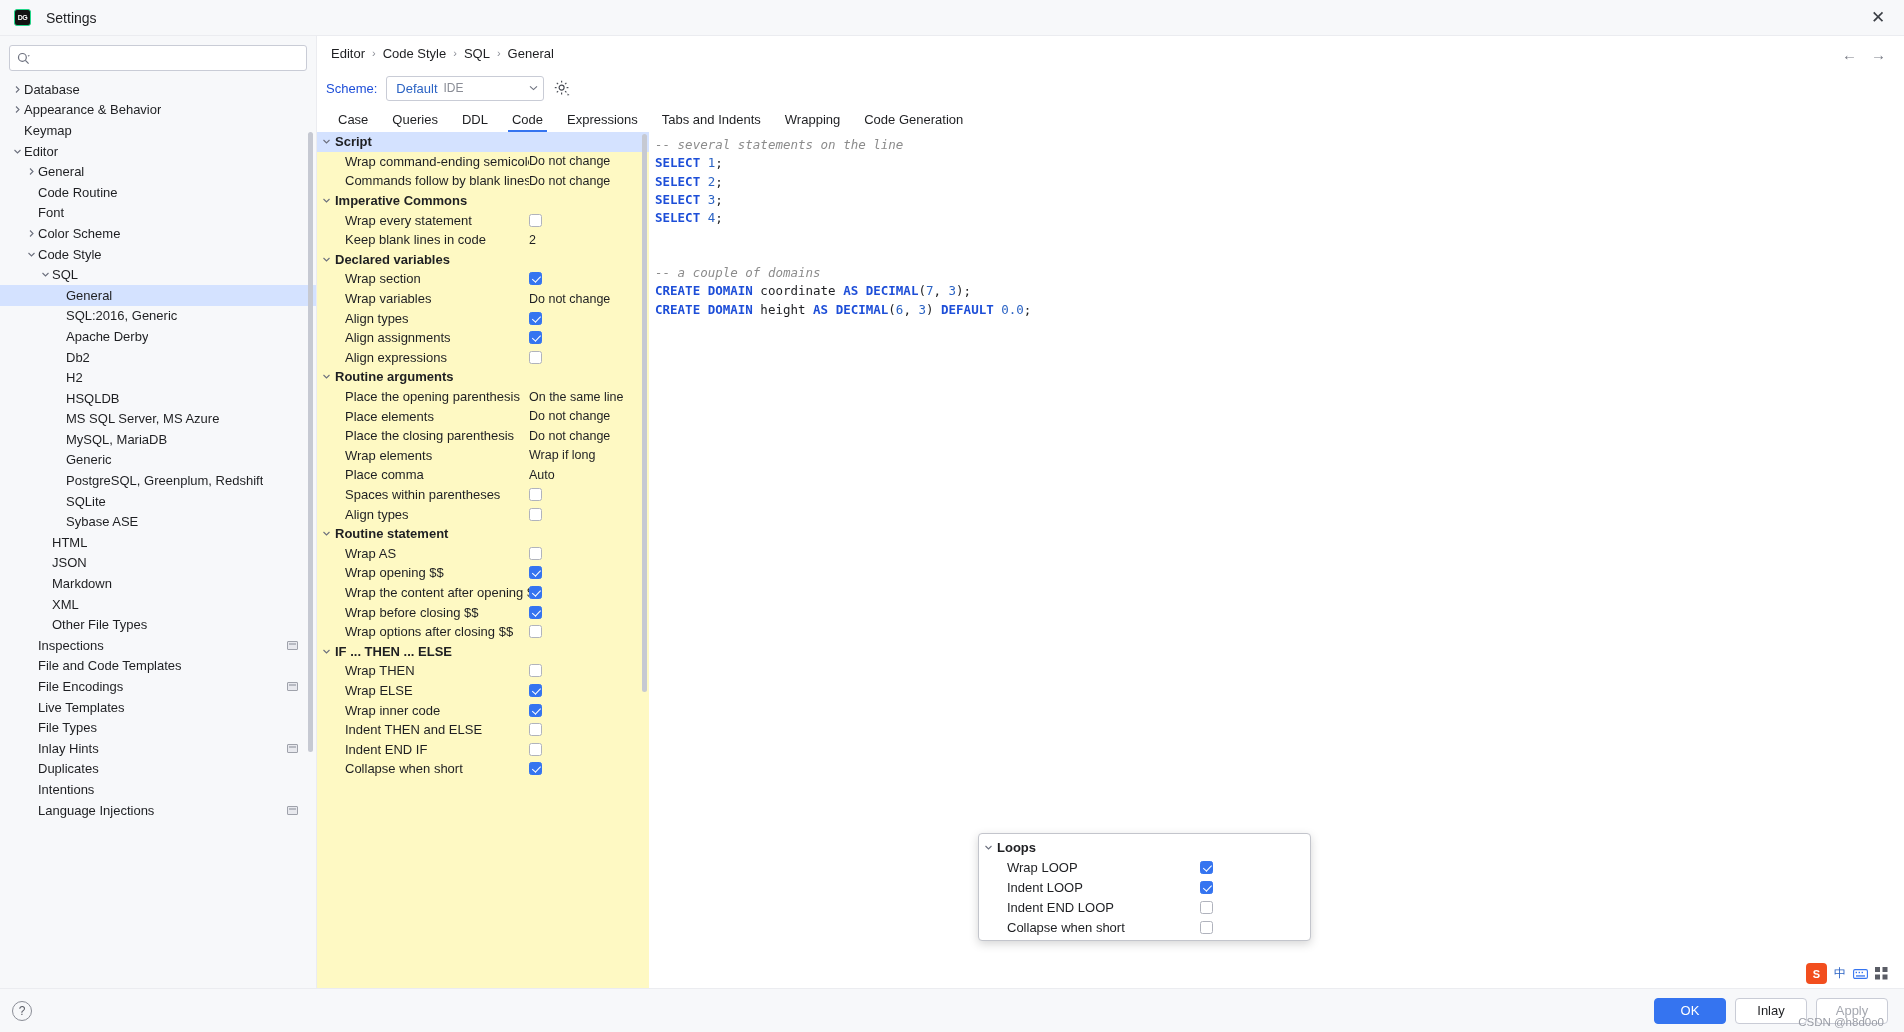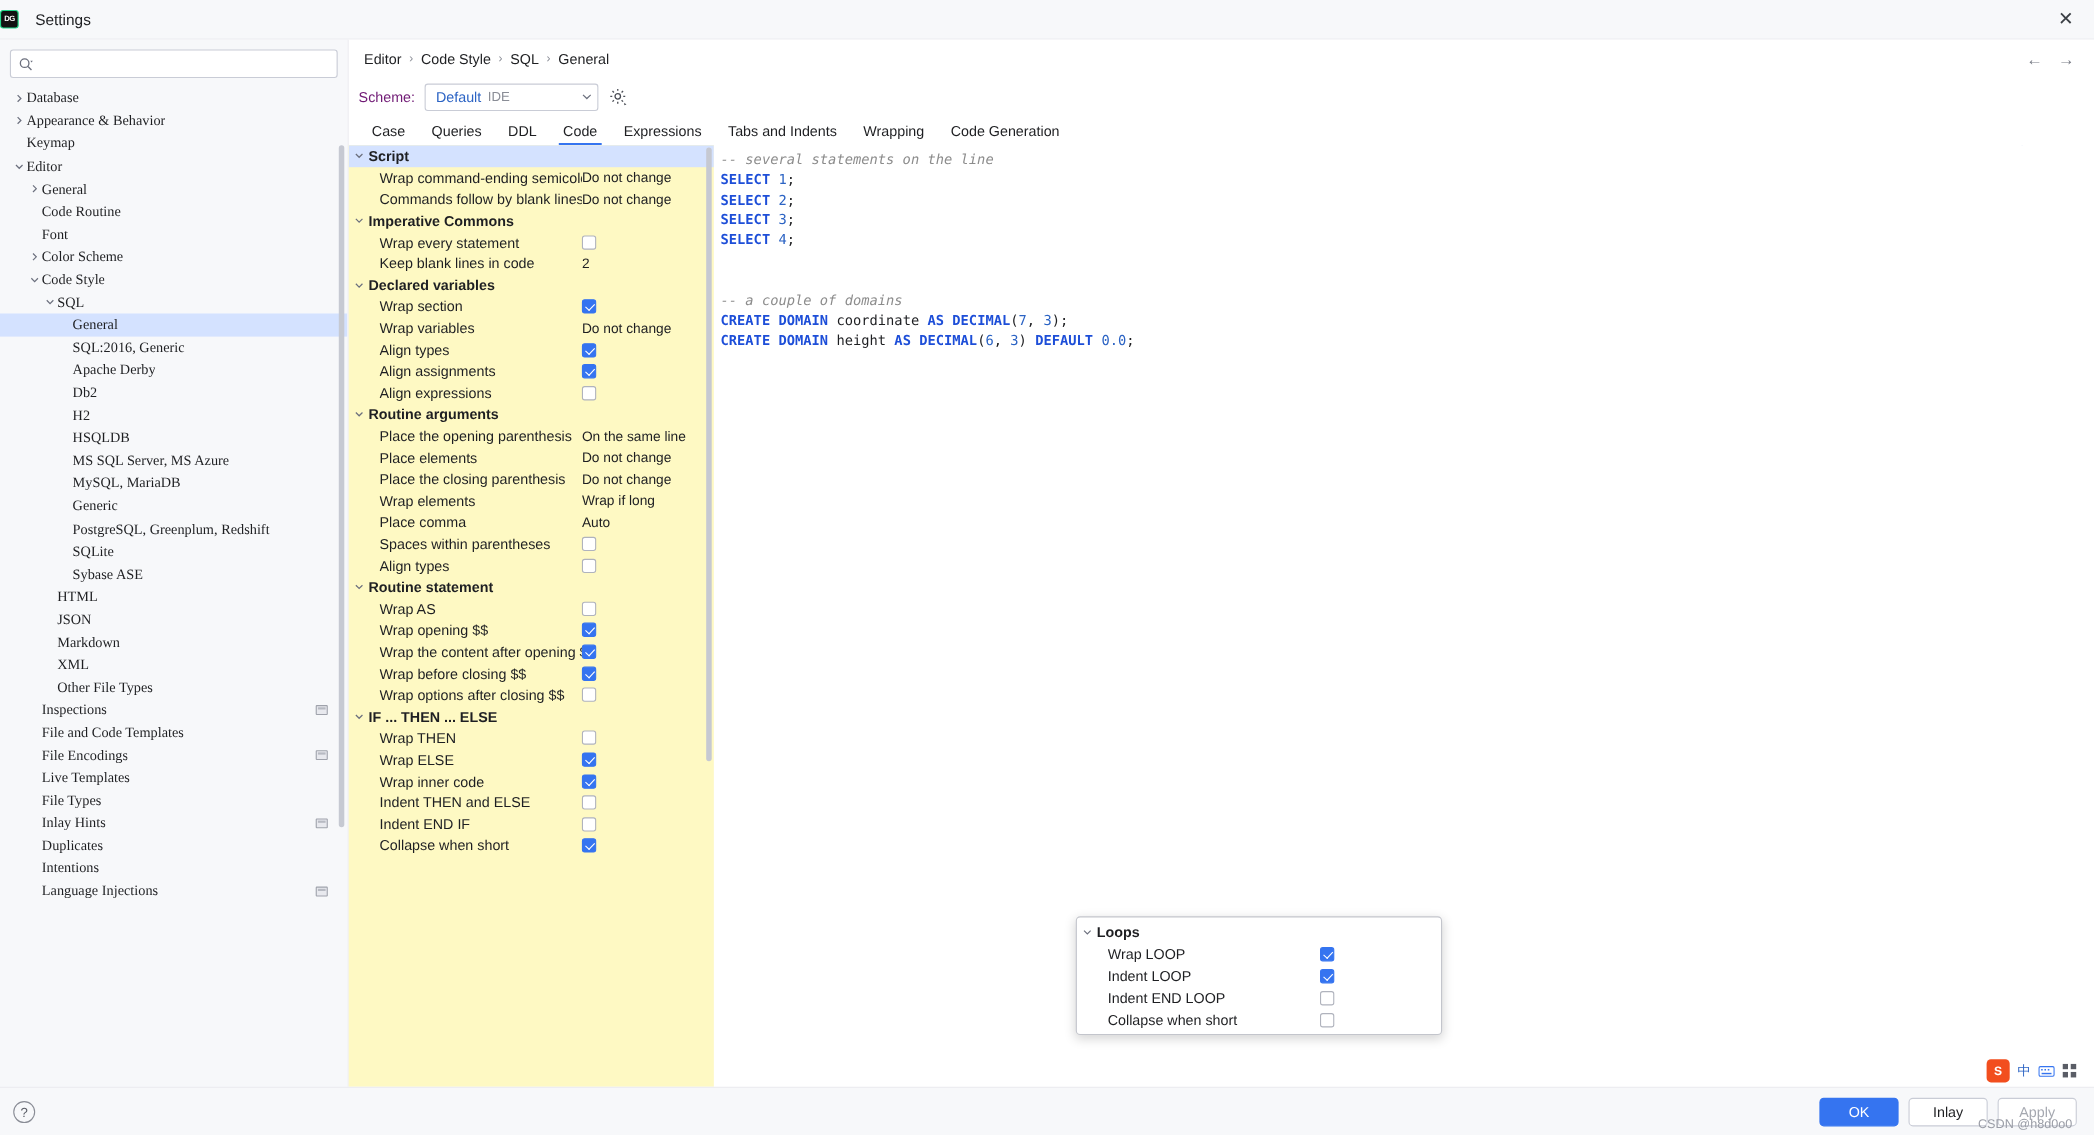--- a/index.html
+++ b/index.html
@@ -9,21 +9,21 @@
     font-size: 13px;
     color: #1e1f22;
     background: #f7f8fa;
     overflow: hidden;
   }
   .app { position: relative; width: 1904px; height: 1032px; display: flex; flex-direction: column; }
 
   
   .titlebar {
     height: 36px; min-height: 36px; display: flex; align-items: center;
-    background: #f7f8fa; border-bottom: 1px solid #ebecf0; 
+    background: #f7f8fa; border-bottom: 1px solid #ebecf0; padding-left: 14px;
     position: relative;
   }
   .dg-logo {
     width: 17px; height: 17px; border-radius: 3px; background: #121212;
     display: flex; align-items: center; justify-content: center;
     border: 1.5px solid #21d789; flex: none;
   }
   .dg-logo span { color: #fff; font-size: 7px; font-weight: bold; letter-spacing: -0.5px; line-height: 1; }
   .title-text { margin-left: 15px; font-size: 14px; color: #1e1f22; }
   .win-close {
@@ -53,21 +53,21 @@
   .tree { flex: 1; overflow: hidden; padding-top: 2px; position: relative; }
   .tree-item {
     height: 20.6px; display: flex; align-items: center; font-size: 13px;
     color: #1e1f22; white-space: nowrap; cursor: default; position: relative;
   }
   .tree-item.selected { background: #d4e2ff; }
   .tree-item .arrow {
     width: 14px; min-width: 14px; display: flex; align-items: center; justify-content: center;
     color: #6c707e; font-size: 9px;
   }
-  .tree-item .lbl { overflow: hidden; text-overflow: ellipsis; font-family: Liberation Serif, serif; }
+  .tree-item .lbl { overflow: hidden; text-overflow: ellipsis; }
   .tree-item .badge {
     position: absolute; right: 18px; width: 11px; height: 9px;
     border: 1px solid #9fa2ab; border-radius: 1px; background: #e8e9ee;
   }
   .tree-item .badge:after {
     content: ""; position: absolute; left: 1px; top: 1px; right: 1px; height: 2px;
     background: #b7bac2;
   }
   .sb-scroll {
     position: absolute; right: 3px; top: 96px; width: 5px; height: 620px;
@@ -76,21 +76,21 @@
 
   
   .content { flex: 1; background: #ffffff; display: flex; flex-direction: column; min-width: 0; position: relative; border-left: 1px solid #ebecf0;}
 
   .crumbs { height: 34px; display: flex; align-items: center; padding: 0 16px 0 14px; font-size: 13px; color: #1e1f22; gap: 0; }
   .crumbs .cr { padding: 0 0; }
   .crumbs .sep { color: #8a8d96; padding: 0 7px; font-size: 11px; }
   .nav-arrows { position: absolute; right: 18px; top: 10px; display: flex; gap: 14px; color: #7a7d87; font-size: 15px; }
 
   .scheme-row { height: 36px; display: flex; align-items: center; padding-left: 9px; gap: 9px; }
-  .scheme-lbl { font-size: 13px; color: #701a75; }
+  .scheme-lbl { font-size: 13px; color: #1d4ed8; }
   .combo {
     height: 25px; min-width: 158px; border: 1px solid #c9ccd6; border-radius: 3px; background: #fff;
     display: flex; align-items: center; padding: 0 5px 0 9px; gap: 6px; position: relative; cursor: default;
   }
   .combo .v1 { color: #2b63c4; font-size: 13px; }
   .combo .v2 { color: #8a8d96; font-size: 12px; }
   .combo .chev { margin-left: auto; color: #6c707e; font-size: 9px; }
   .gear { width: 18px; height: 18px; position: relative; cursor: pointer; }
 
   .setfrom { position: absolute; right: 32px; top: 94px; color: #2b63c4; font-size: 13px; cursor: pointer; }

